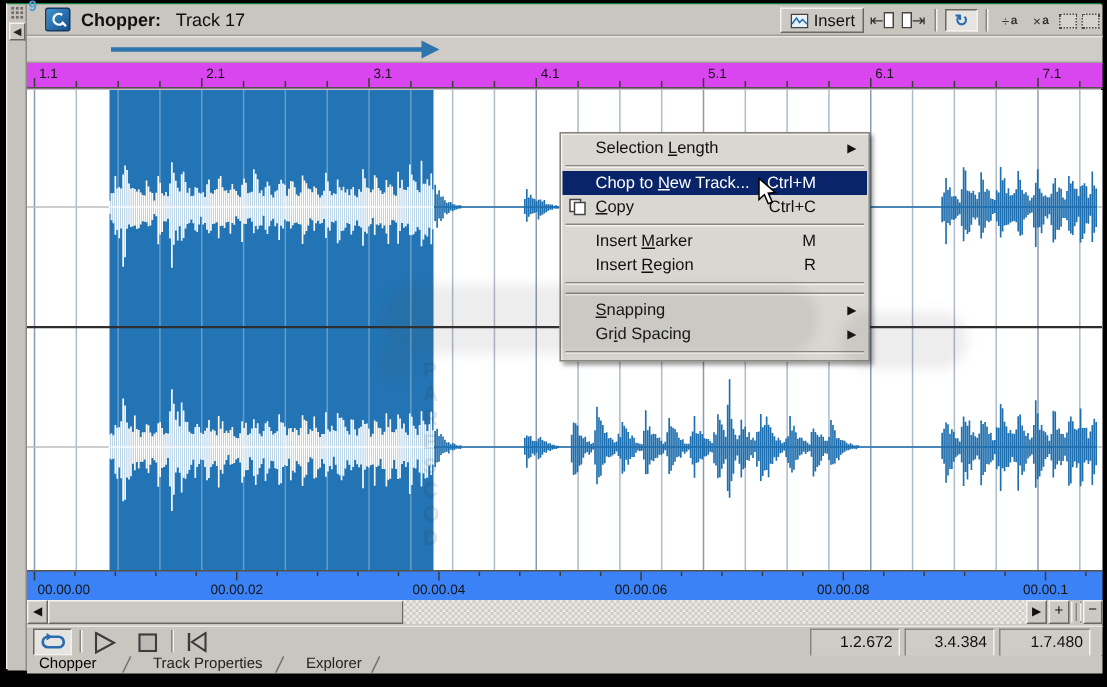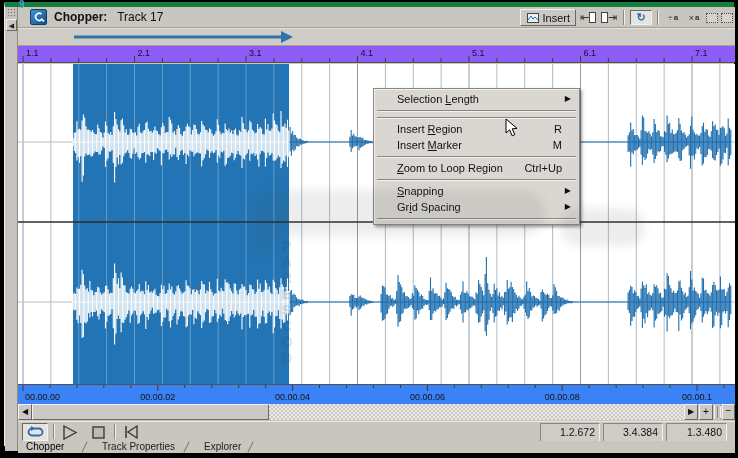--- a/index.html
+++ b/index.html
@@ -1,20 +1,20 @@
 <!DOCTYPE html>
 <html><head>
 <meta charset="utf-8">
 <style>
   html,body{margin:0;padding:0;background:#222;}
   *{box-sizing:border-box;}
   .frame{position:relative;width:738px;height:458px;background:#000;overflow:hidden;
          font-family:"Liberation Sans",sans-serif;-webkit-font-smoothing:none;}
   .window{position:absolute;left:4px;top:2px;width:730px;height:444px;background:#c9c6c0;
-          border-top:5px solid #15803d;border-left:1px solid #efeeea;}
+          border-top:1px solid #15803d;border-left:1px solid #efeeea;}
   .callout{position:absolute;left:19px;top:-1px;color:#4d9fd6;font-size:10px;font-weight:bold;z-index:50;}
 
   
   .dock-strip{position:absolute;left:0;top:0;width:13px;height:444px;background:#c6c3be;border-right:1px solid #8f8b84;}
   .grip-icon{position:absolute;left:2px;top:1px;width:9px;height:9px;
      background-image:radial-gradient(#6e6b65 1px,transparent 1px);background-size:3px 3px;}
   .undock-btn{position:absolute;left:1px;top:12px;width:11px;height:12px;font-size:7px;line-height:11px;text-align:center;color:#222;}
   .raised{background:#ccc9c4;border-top:1px solid #f2f1ee;border-left:1px solid #f2f1ee;border-right:1px solid #6b6862;border-bottom:1px solid #6b6862;}
   .sunken{background:#e6e4e0;border-top:1px solid #6b6862;border-left:1px solid #6b6862;border-right:1px solid #f2f1ee;border-bottom:1px solid #f2f1ee;}
   .inset{background:#cfccc7;border-top:1px solid #8a8780;border-left:1px solid #8a8780;border-right:1px solid #f2f1ee;border-bottom:1px solid #f2f1ee;}
@@ -30,21 +30,21 @@
   .tb-icon{width:18px;height:15px;display:flex;align-items:center;justify-content:center;font-size:11px;color:#333;}
   .tb-sep{width:2px;height:15px;border-left:1px solid #8a8780;border-right:1px solid #f2f1ee;margin:0 2px;}
   .dotted-icon{width:12px;height:10px;border:1px dotted #4a4a4a;background:#d6d3ce;}
   .small-a{font-size:8px;font-weight:bold;margin-left:1px;}
 
   
   .arrowbar{position:absolute;left:13px;top:21px;width:717px;height:18px;background:#cfccc7;
             border-bottom:1px solid #a5a19a;border-top:1px solid #e4e2de;}
 
   
-  .beat-ruler{position:absolute;left:13px;top:39px;width:717px;height:17px;background:#8b5cf6;border-bottom:1px solid #55524c;}
+  .beat-ruler{position:absolute;left:13px;top:39px;width:717px;height:17px;background:#d946ef;border-bottom:1px solid #55524c;}
   .time-ruler{position:absolute;left:13px;top:377px;width:717px;height:20px;background:#3b82f6;border-top:1px solid #55524c;}
 
   
   .wave-area{position:absolute;left:13px;top:57px;width:717px;height:320px;background:#fff;overflow:hidden;}
 
   
   .scroll-row{position:absolute;left:13px;top:397px;width:717px;height:17px;background:#c9c6c0;}
   .sb-btn{position:absolute;top:0;width:14px;height:16px;font-size:8px;line-height:14px;text-align:center;color:#111;}
   .dither{background-color:#eceae6;background-image:
      linear-gradient(45deg,#ccc9c3 25%,transparent 25%,transparent 75%,#ccc9c3 75%),
@@ -63,21 +63,21 @@
   
   .tab-row{position:absolute;left:13px;top:434px;width:717px;height:12px;background:#c9c6c0;font-size:10px;color:#222;}
   .tab-label{position:absolute;top:0;white-space:nowrap;}
   .tab-label.active{font-weight:normal;color:#000;}
   .tab-slash{position:absolute;top:0;width:1px;height:12px;background:#77746e;transform:rotate(26deg);}
 
   
   .context-menu{position:absolute;left:373px;top:88px;width:207px;z-index:20;background:#dad7d2;
      border:1px solid #8a8780;box-shadow:inset 1px 1px 0 #f2f1ee, 2px 2px 3px rgba(0,0,0,.4);padding:2px 1px;}
   .menu-item{position:relative;height:16px;display:flex;align-items:center;font-size:11px;color:#111;
-     padding-left:22px;padding-right:16px;}
+     padding-left:22px;padding-right:34px;}
   .menu-item .label{white-space:nowrap;}
   .menu-item .shortcut{margin-left:auto;white-space:nowrap;}
   .menu-item.hl{background:#0a246a;color:#fff;}
   .menu-item .m-icon{position:absolute;left:4px;top:2px;width:14px;height:12px;}
   .menu-item .sub-arrow{position:absolute;right:7px;top:3px;font-size:8px;}
   .menu-sep{height:7px;position:relative;}
   .menu-sep:before{content:"";position:absolute;left:2px;right:2px;top:3px;border-top:1px solid #8a8780;border-bottom:1px solid #f2f1ee;}
 
   
   .watermark{position:absolute;z-index:30;pointer-events:none;}
@@ -293,53 +293,61 @@
       </div>
       <div class="t-sep" style="left:96px;"></div>
       <div class="t-btn" style="left:101px;width:24px;">
         <svg width="15" height="14" viewBox="0 0 15 14">
           <path d="M2 1 V13" stroke="#3c3c3c" stroke-width="1.6" fill="none"></path>
           <path d="M13 1 L4 7 L13 13 Z" stroke="#3c3c3c" stroke-width="1.4" fill="none"></path>
         </svg>
       </div>
       <div class="status-box inset" style="left:522px;width:60px;">1.2.672</div>
       <div class="status-box inset" style="left:585px;width:60px;">3.4.384</div>
-      <div class="status-box inset" style="left:648px;width:61px;">1.3.480</div>
+      <div class="status-box inset" style="left:648px;width:61px;">1.7.480</div>
     </div>
 
     <div class="tab-row">
       <div class="tab-label active" style="left:8px;">Chopper</div>
       <div class="tab-slash" style="left:66px;"></div>
       <div class="tab-label" style="left:84px;">Track Properties</div>
       <div class="tab-slash" style="left:168px;"></div>
       <div class="tab-label" style="left:186px;">Explorer</div>
       <div class="tab-slash" style="left:232px;"></div>
     </div>
   </div>
 
   <div class="context-menu" id="contextMenu">
       <div class="menu-item">
         <span class="label">Selection <u>L</u>ength</span>
         <span class="sub-arrow">▶</span>
       </div>
       <div class="menu-sep"></div>
-      <div class="menu-sep"></div>
+      <div class="menu-item hl">
+        <span class="label">Chop to <u>N</u>ew Track...</span>
+        <span class="shortcut">Ctrl+M</span>
+      </div>
+      <div class="menu-item">
+        <span class="m-icon"><svg width="12" height="12" viewBox="0 0 12 12">
+            <rect x="1" y="1" width="7" height="8" fill="#fff" stroke="#444"></rect>
+            <rect x="4" y="3" width="7" height="8" fill="#fff" stroke="#444"></rect>
+          </svg></span>
+        <span class="label"><u>C</u>opy</span>
+        <span class="shortcut">Ctrl+C</span>
+      </div>
+      <div class="menu-sep"></div>
+      <div class="menu-item">
+        <span class="label">Insert <u>M</u>arker</span>
+        <span class="shortcut">M</span>
+      </div>
       <div class="menu-item">
         <span class="label">Insert <u>R</u>egion</span>
         <span class="shortcut">R</span>
       </div>
-      <div class="menu-item">
-        <span class="label">Insert <u>M</u>arker</span>
-        <span class="shortcut">M</span>
-      </div>
-      <div class="menu-sep"></div>
-      <div class="menu-item">
-        <span class="label"><u>Z</u>oom to Loop Region</span>
-        <span class="shortcut">Ctrl+Up</span>
-      </div>
+      <div class="menu-sep"></div>
       <div class="menu-sep"></div>
       <div class="menu-item">
         <span class="label"><u>S</u>napping</span>
         <span class="sub-arrow">▶</span>
       </div>
       <div class="menu-item">
         <span class="label">Gr<u>i</u>d Spacing</span>
         <span class="sub-arrow">▶</span>
       </div>
       <div class="menu-sep"></div>

